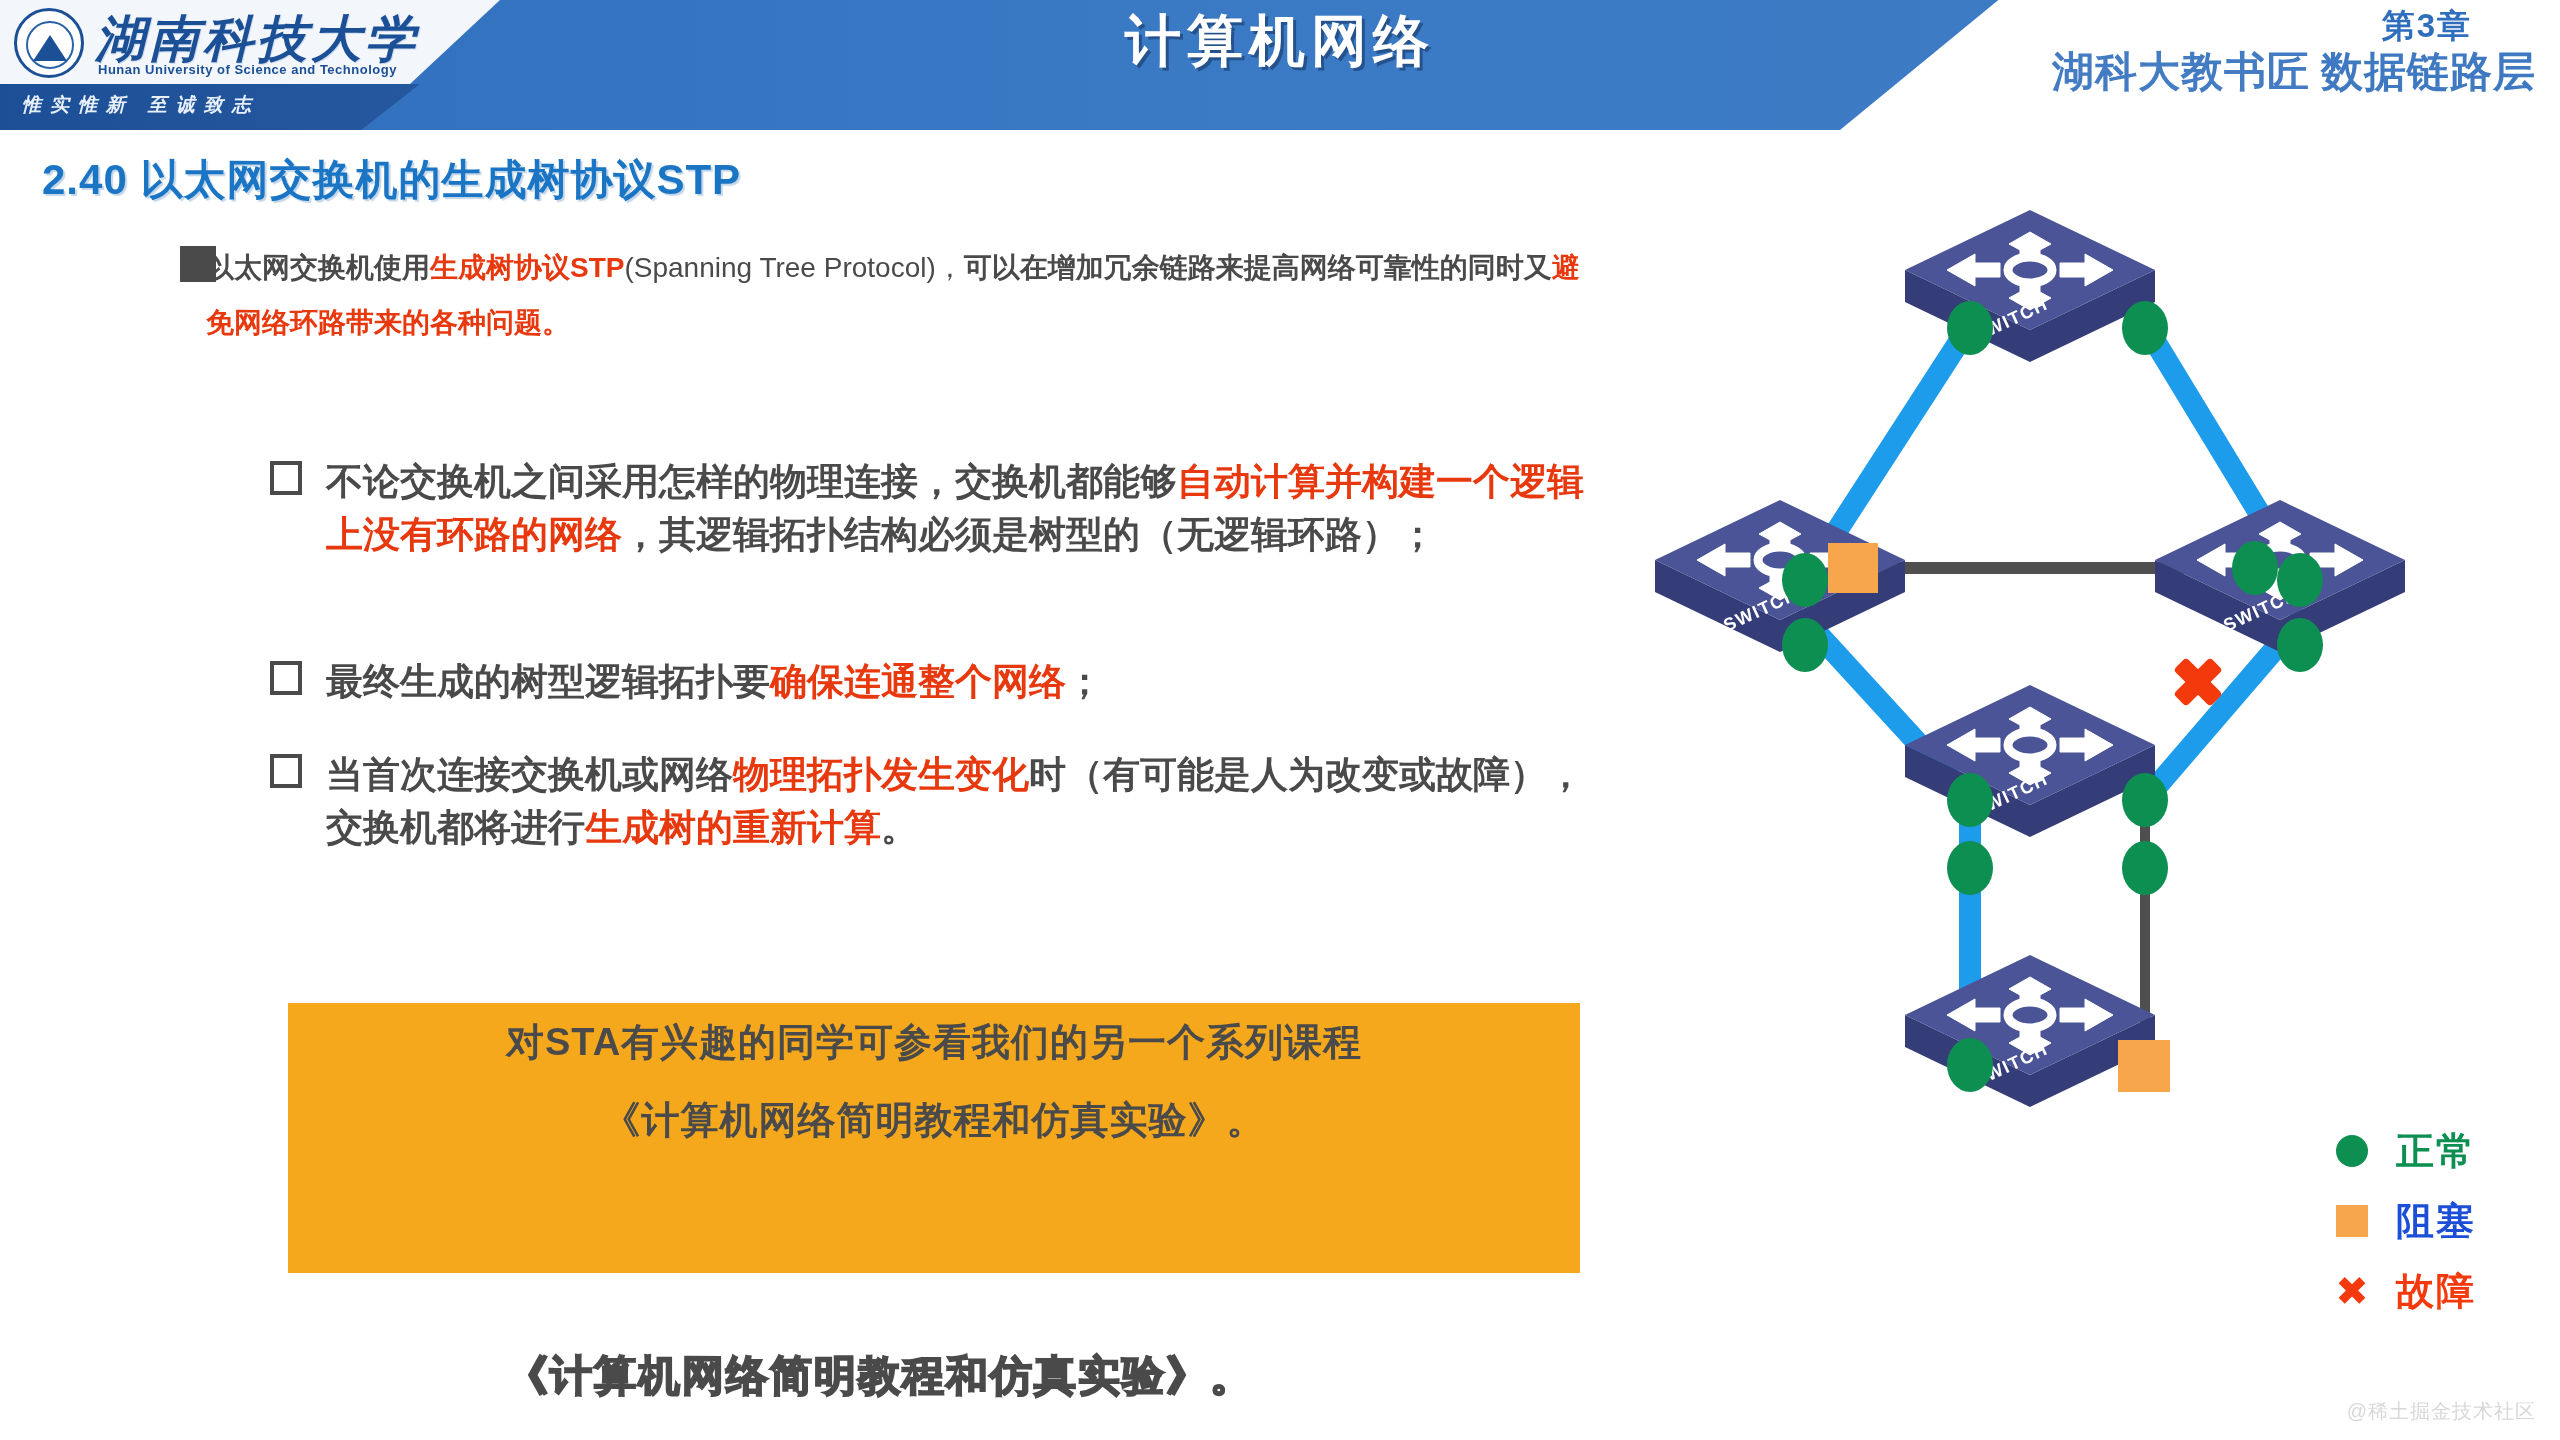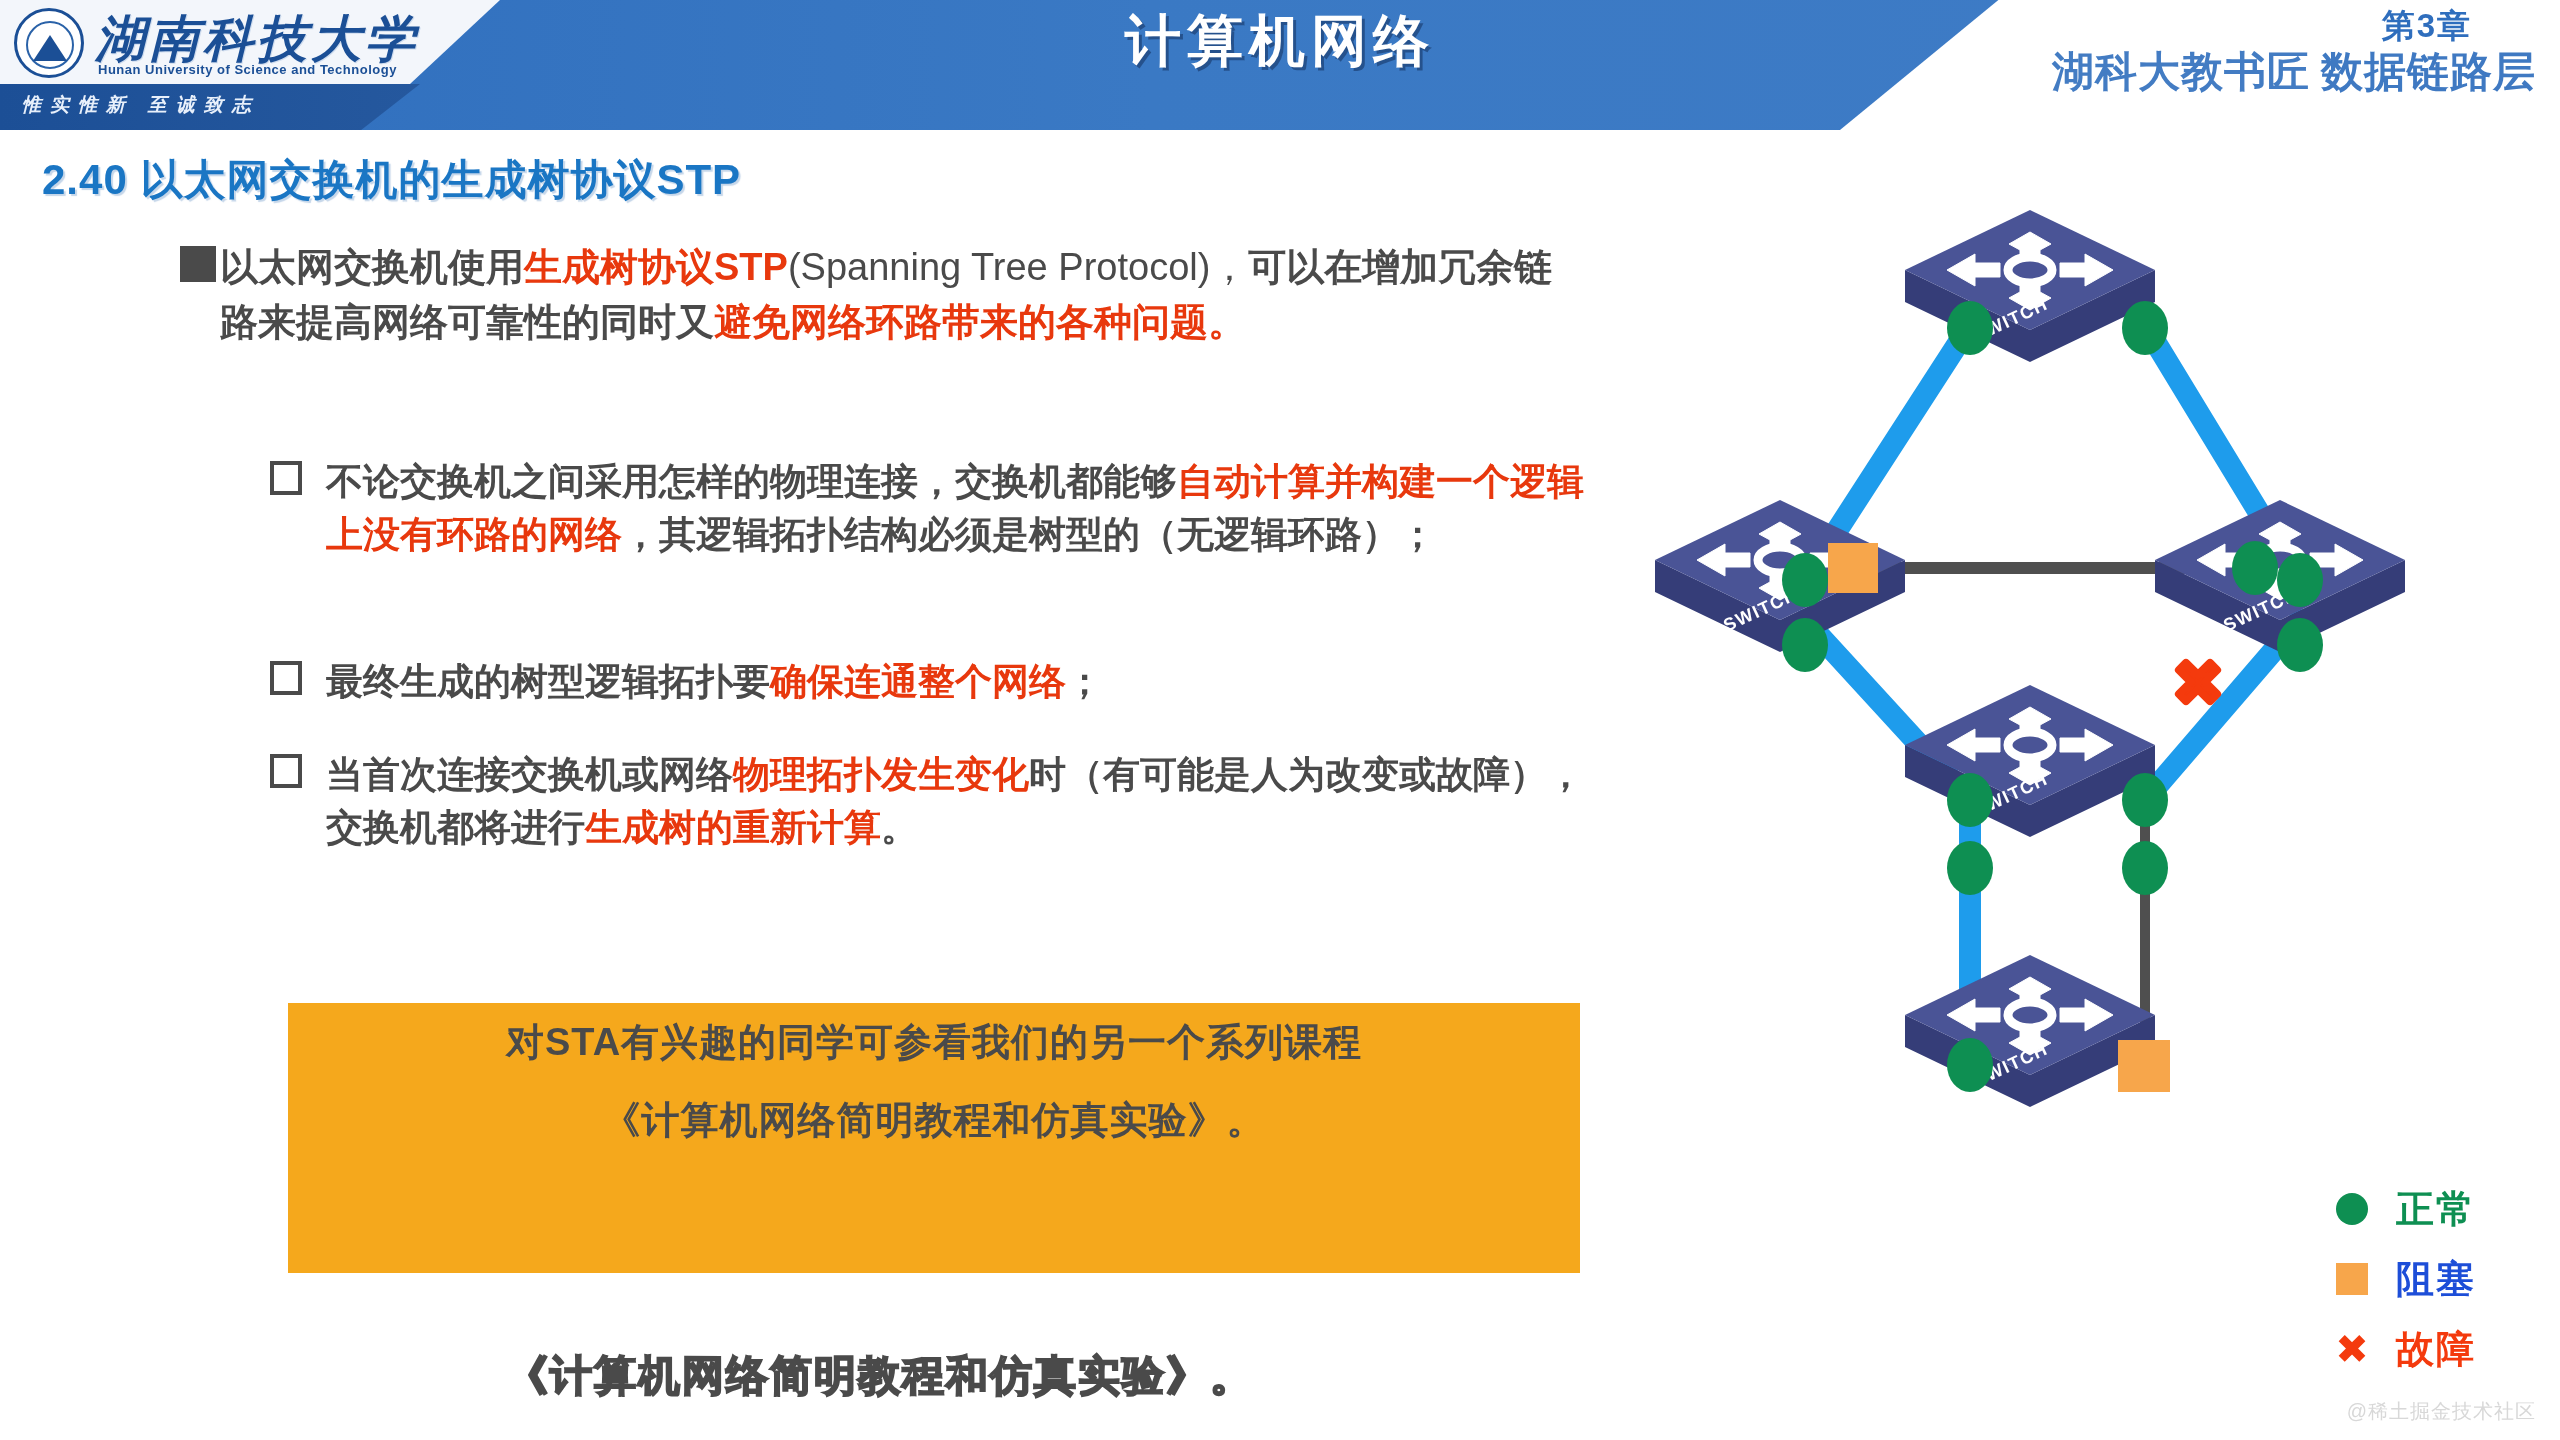--- a/index.html
+++ b/index.html
@@ -42,21 +42,21 @@
             opacity:.9;letter-spacing:1px;white-space:nowrap;}
 
   
   .section-heading{position:absolute;left:42px;top:152px;font-size:42px;font-weight:700;
             color:#1a76c4;letter-spacing:1px;text-shadow:2px 2px 1px rgba(150,180,215,.55);}
 
   
   .content{position:absolute;left:0;top:0;width:1620px;height:1440px;}
   .bullet-l1{position:absolute;left:180px;top:240px;width:1400px;}
   .sq-marker{position:absolute;left:0;top:6px;width:36px;height:36px;background:#4a4a4a;}
-  .l1-text{margin-left:40px;font-size:38px;line-height:55px;color:#4a4a4a;font-weight:700;
+  .l1-text{margin-left:26px;font-size:28px;line-height:55px;color:#4a4a4a;font-weight:700;
             letter-spacing:0px;}
   .red{color:#e8380d;}
   .en{font-weight:400;letter-spacing:0px;}
 
   .bullet-l2{position:absolute;width:1340px;}
   .sq-hollow{position:absolute;left:0;top:6px;width:32px;height:34px;border:4px solid #4a4a4a;
             box-sizing:border-box;background:#fff;}
   .l2-text{margin-left:56px;font-size:37px;line-height:53px;color:#4a4a4a;font-weight:700;}
 
   
@@ -70,21 +70,21 @@
             font-size:42px;font-weight:700;color:#ffffff;letter-spacing:2px;
             -webkit-text-stroke:2px #4a4a4a;}
 
   .watermark{position:absolute;right:24px;top:1398px;font-size:20px;color:#d8d8d8;letter-spacing:1px;}
 
   
   .diagram{position:absolute;left:1600px;top:100px;width:960px;height:1340px;}
   .diagram svg{position:absolute;left:0;top:0;}
 
   
-  .legend{position:absolute;left:2330px;top:1180px;width:220px;}
+  .legend{position:absolute;left:2330px;top:1122px;width:220px;}
   .legend-row{display:flex;align-items:center;height:58px;margin-bottom:12px;}
   .legend-sym{width:44px;display:flex;justify-content:center;align-items:center;}
   .dot-green{width:32px;height:32px;border-radius:50%;background:#0e8f52;}
   .sq-orange{width:32px;height:32px;background:#f7a64b;}
   .x-red{font-size:40px;font-weight:700;color:#f43a0d;line-height:32px;}
   .legend-label{margin-left:22px;font-size:38px;font-weight:700;letter-spacing:2px;}
   .lb-green{color:#0e8f52;}
   .lb-orange{color:#1d4ed8;}
   .lb-red{color:#f43a0d;}
 </style>

